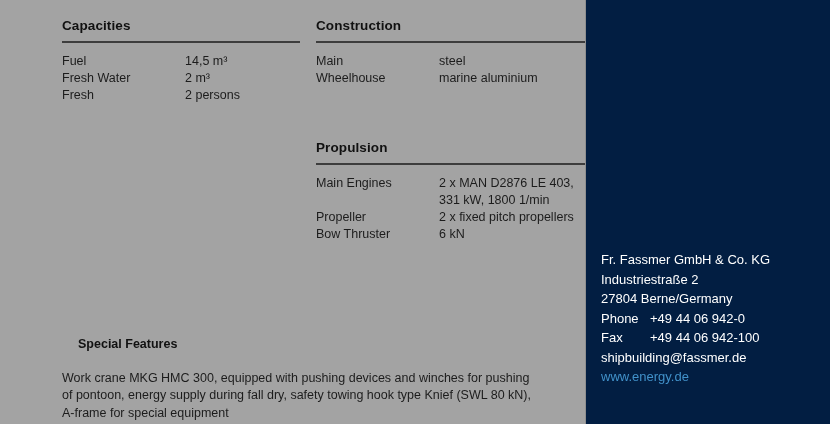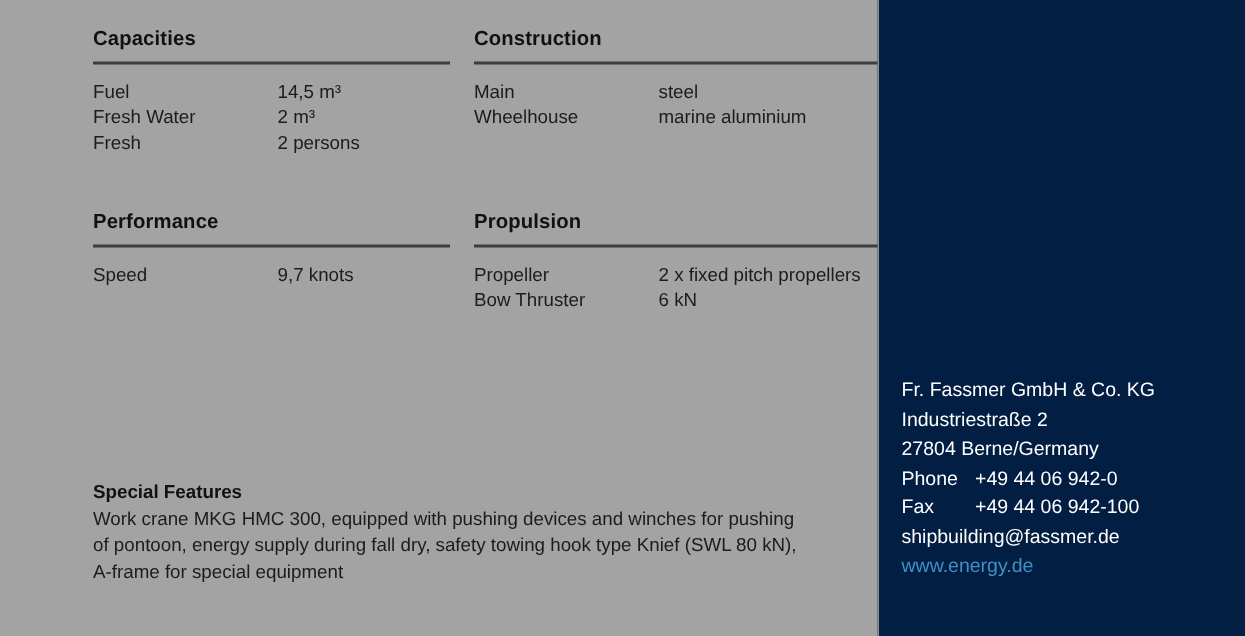--- a/index.html
+++ b/index.html
@@ -45,21 +45,21 @@
   .spec-value { flex: 1; white-space: pre; }
   
   .special {
     position: absolute;
     left: 62px;
     top: 320px;
     width: 545px;
     font-size: 12.5px;
     line-height: 17.5px;
   }
-  .special-title { font-weight: bold; color: #111111; margin: 0; }
+  .special-title { font-weight: bold; color: #111111; margin: 16px; }
   .special-text { margin: 0; white-space: pre-line; }
   
   .sidebar {
     position: absolute;
     top: 0;
     right: 0;
     width: 245px;
     height: 100%;
     background: var(--sidebar-bg);
     border-left: 1px solid #8f8f8f;
@@ -111,32 +111,29 @@
     <div class="spec-row">
       <span class="spec-label">Main</span>
       <span class="spec-value">steel</span>
     </div>
     <div class="spec-row">
       <span class="spec-label">Wheelhouse</span>
       <span class="spec-value">marine aluminium</span>
     </div>
   </div>
 
-  <div class="section" id="sec-performance">
-    <h2 class="sec-title">Performance</h2>
-    <div class="sec-rule"></div>
-    <div class="spec-row">
-      <span class="spec-label">Speed</span>
-      <span class="spec-value">9,7 knots</span>
-    </div>
-  </div>
 
   <div class="section" id="sec-propulsion">
     <h2 class="sec-title">Propulsion</h2>
     <div class="sec-rule"></div>
+    <div class="spec-row">
+      <span class="spec-label">Main Engines</span>
+      <span class="spec-value">2 x MAN D2876 LE 403,
+331 kW, 1800 1/min</span>
+    </div>
     <div class="spec-row">
       <span class="spec-label">Propeller</span>
       <span class="spec-value">2 x fixed pitch propellers</span>
     </div>
     <div class="spec-row">
       <span class="spec-label">Bow Thruster</span>
       <span class="spec-value">6 kN</span>
     </div>
   </div>
 

